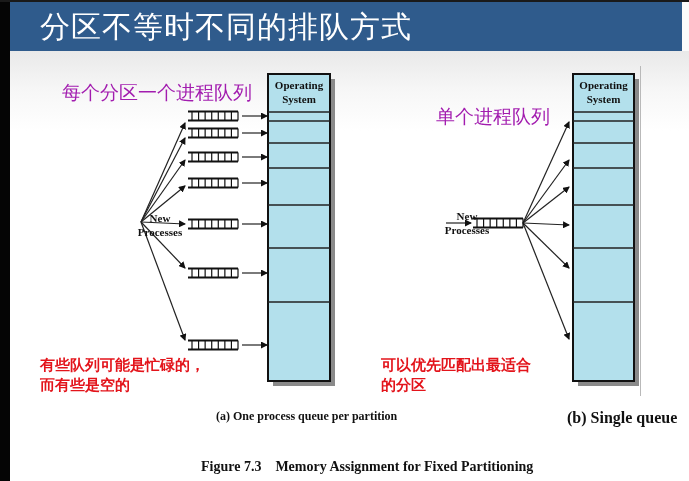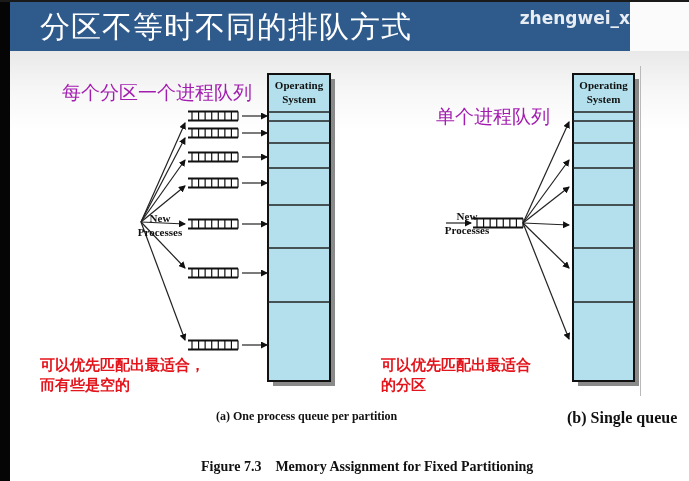--- a/index.html
+++ b/index.html
@@ -1,39 +1,38 @@
 <!DOCTYPE html>
 <html><head>
 <meta charset="utf-8">
 <style>
   html, body { margin:0; padding:0; }
   body { width:689px; height:481px; position:relative; overflow:hidden; background:#fbfbfb; font-family:"DejaVu Sans", sans-serif; }
   .left-strip { position:absolute; left:0; top:0; width:10px; height:481px; background:#050505; }
   .top-strip { position:absolute; left:0; top:0; width:689px; height:2px; background:#1a1a1a; }
-  .title-bar { position:absolute; left:10px; top:2px; width:620px; height:49px; background:#2f5b8c; }
+  .title-bar { position:absolute; left:10px; top:2px; width:672px; height:49px; background:#2f5b8c; }
   .title-text { position:absolute; left:30px; top:6px; color:#ffffff; font-size:30px; line-height:38px; letter-spacing:1px; font-family:"DejaVu Sans", sans-serif; font-weight:normal; }
   .watermark { position:absolute; right:0; top:6px; color:#e8edf3; font-size:17px; font-weight:bold; font-family:"DejaVu Sans", sans-serif; white-space:nowrap; }
   .content { position:absolute; left:10px; top:51px; width:679px; height:430px; background:linear-gradient(#e9e9e9 0px, #f7f7f7 40px, #ffffff 80px, #ffffff 100%); }
   .figure-border { position:absolute; left:640px; top:66px; width:1px; height:330px; background:#b9b9b9; }
   .bottom-panel { position:absolute; left:155px; top:398px; width:534px; height:83px; background:#ffffff; }
   .cn-label { position:absolute; color:#a21caf; font-size:19px; font-family:Liberation Sans, sans-serif; white-space:nowrap; }
   .red-note { position:absolute; color:#e3141b; font-size:15px; font-weight:bold; font-family:"DejaVu Sans", sans-serif; line-height:20px; white-space:pre-line; }
   .en-label { position:absolute; font-family:"Liberation Serif", serif; font-weight:bold; color:#111; white-space:nowrap; }
   .np-label { font-size:11px; text-align:center; line-height:14px;margin-left:44px; }
   svg { position:absolute; left:0; top:0; }
 </style>
 </head>
 <body>
 
 <div class="left-strip"></div>
 <div class="top-strip"></div>
 
 <div class="title-bar">
   <div class="title-text">分区不等时不同的排队方式</div>
-  <div class="watermark">zhengwei_x</div>
 </div>
 
 <div class="content"></div>
 <div class="figure-border"></div>
 <div class="bottom-panel"></div>
 
 <svg id="diagram" width="689" height="481">
   <defs>
     <marker id="ah" markerWidth="7" markerHeight="7" refX="6" refY="3.5" orient="auto" markerUnits="userSpaceOnUse">
       <path d="M0,0 L7,3.5 L0,7 Z" fill="#111"></path>
@@ -190,21 +189,21 @@
 
 <div class="cn-label" style="left:62px; top:80px;">每个分区一个进程队列</div>
 <div class="en-label np-label" style="left:88px; top:211px; width:56px;">
   <div>New</div>
   <div>Processes</div>
 </div>
 <div class="en-label" style="left:268px; top:78px; width:62px; font-size:11px; text-align:center; line-height:14px;">
   <div>Operating</div>
   <div>System</div>
 </div>
-<div class="red-note" style="left:40px; top:355px;">可以优先匹配出最适合，
+<div class="red-note" style="left:40px; top:355px;">有些队列可能是忙碌的，
 而有些是空的</div>
 <div class="en-label" style="left:216px; top:409px; font-size:12px;">(a) One process queue per partition</div>
 
 <div class="cn-label" style="left:436px; top:104px;">单个进程队列</div>
 <div class="en-label np-label" style="left:396px; top:209px; width:54px;">
   <div>New</div>
   <div>Processes</div>
 </div>
 <div class="en-label" style="left:573px; top:78px; width:61px; font-size:11px; text-align:center; line-height:14px;">
   <div>Operating</div>

